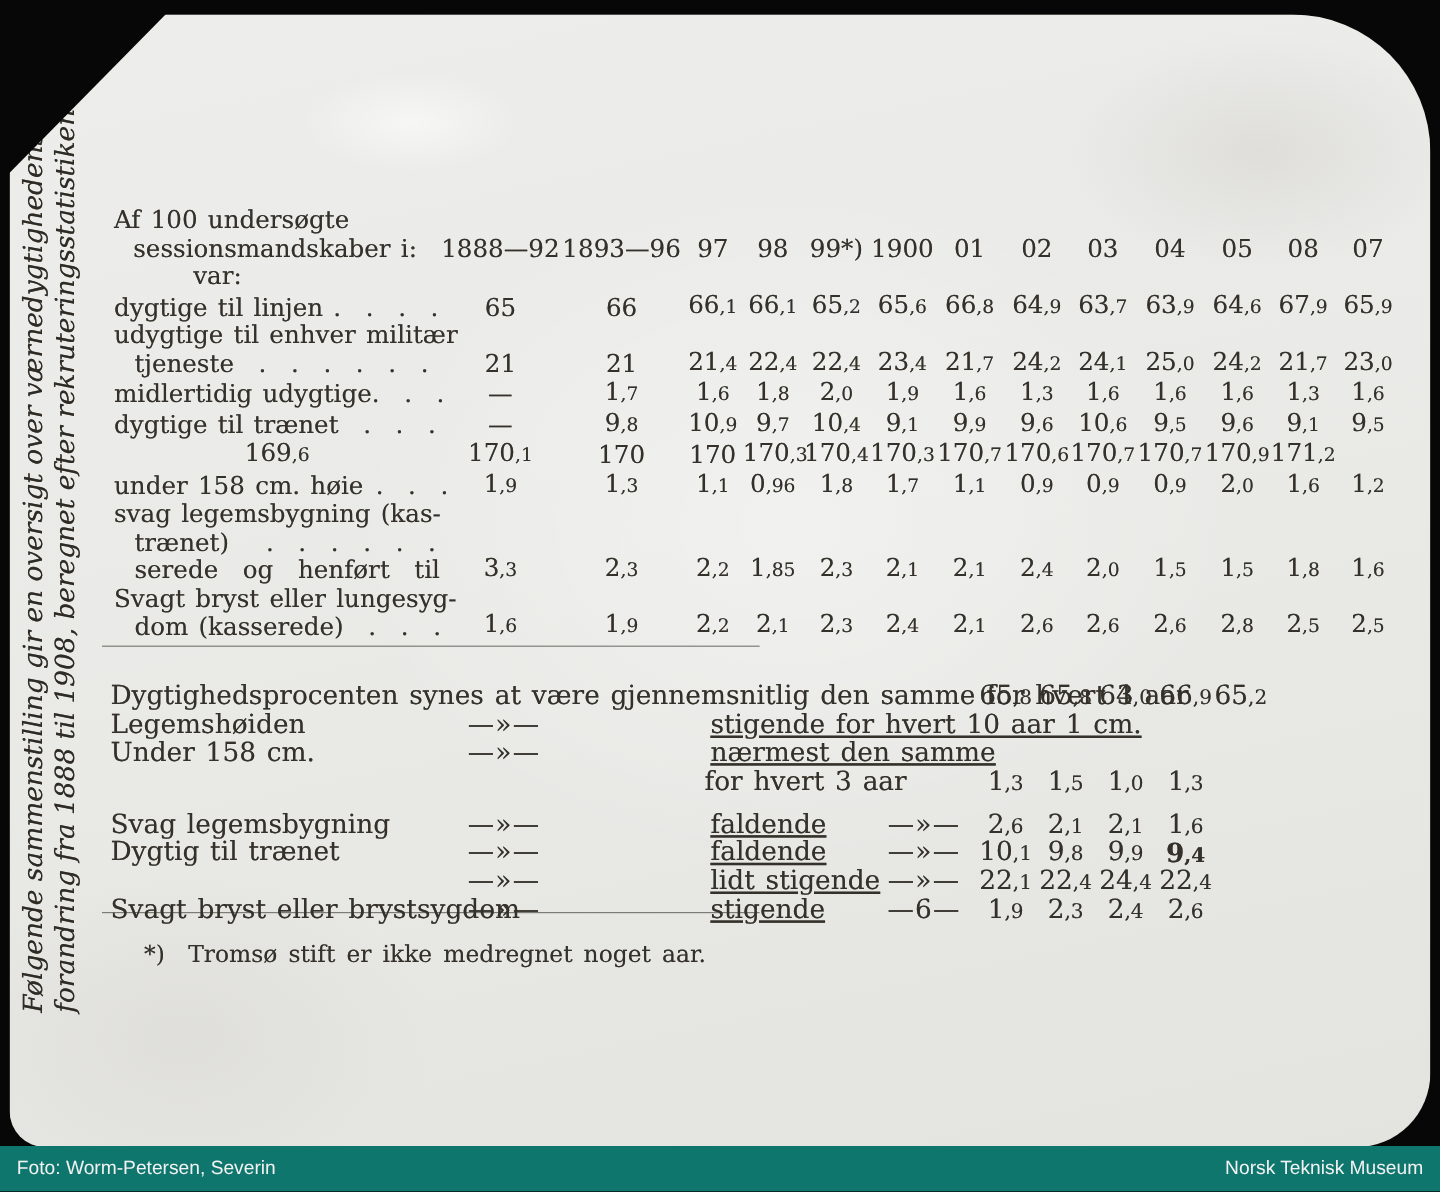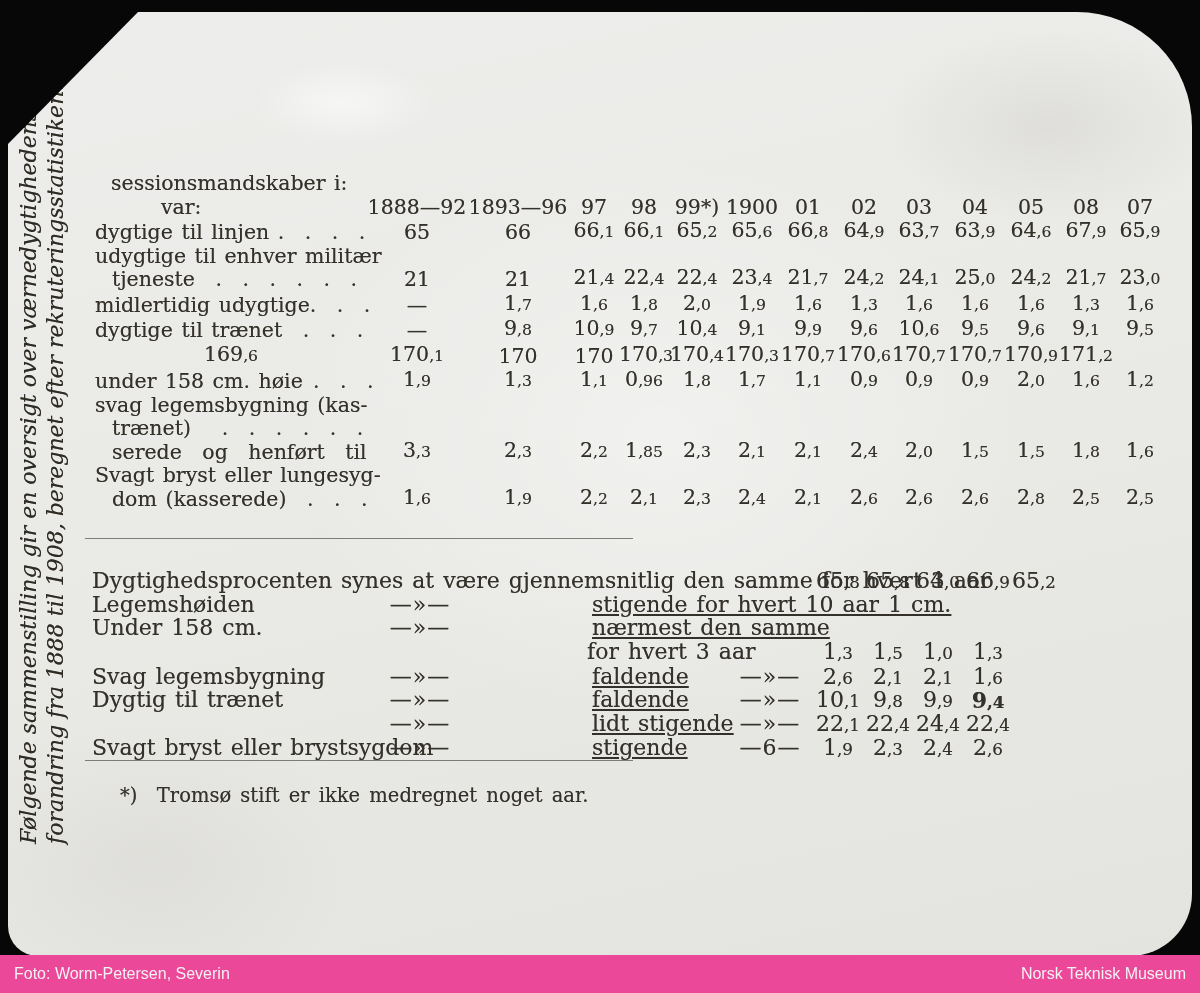--- a/index.html
+++ b/index.html
@@ -57,55 +57,56 @@
   .rule{position:absolute;left:77px;width:548px;height:1px;background:rgba(55,52,45,.6);}
   .rule-top{top:526px;}
   .rule-bottom{top:748px;}
   
   .summary{
     position:absolute;left:84px;top:556px;width:1080px;
     font-size:22px;word-spacing:2px;
     text-shadow:0 0 .5px rgba(45,42,35,.55);
   }
   .srow{position:relative;height:23.7px;white-space:nowrap;}
-  .srow.gap{margin-top:1px;}
+  .srow.gap{margin-top:12px;}
   .sl{position:absolute;left:0;}
   .sd1{position:absolute;left:288px;width:80px;text-align:center;letter-spacing:1px;}
   .sdesc{position:absolute;left:500px;text-decoration:underline;}
   .sd2{position:absolute;left:638px;width:80px;text-align:center;letter-spacing:1px;}
   .sdesc2{position:absolute;left:495px;width:230px;}
   .sv{position:absolute;width:56px;text-align:center;}
   
   .footnote{
     position:absolute;left:112px;top:772px;font-size:19.5px;
     word-spacing:3px;text-shadow:0 0 .5px rgba(45,42,35,.55);
   }
   
   .fbar{
     position:absolute;left:0;bottom:0;width:1200px;height:38px;
-    background:#ec4899;box-sizing:border-box;padding:0 14px;
+    background:#0f766e;box-sizing:border-box;padding:0 14px;
     display:flex;justify-content:space-between;align-items:center;
     font-family:"Liberation Sans", sans-serif;font-size:16px;color:#f2f2f2;
   }
 </style>
 </head>
 <body>
 
 <div class="stage">
 
   <div class="slide">
 
     <div class="vcap">
       <div>Følgende sammenstilling gir en oversigt over værnedygtighedens</div>
       <div>forandring fra 1888 til 1908, beregnet efter rekruteringsstatistiken.</div>
     </div>
 
     <div class="mtable" id="main-table">
         <div class="trow thead">
           <div class="lcell">
+            <div>Af 100 undersøgte</div>
             <div class="ind1">sessionsmandskaber i:</div>
             <div class="ind2">var:</div>
           </div>
           <div class="ycell">1888—92</div>
           <div class="ycell">1893—96</div>
           <div class="ycell">97</div>
           <div class="ycell">98</div>
           <div class="ycell">99*)</div>
           <div class="ycell">1900</div>
           <div class="ycell">01</div>

